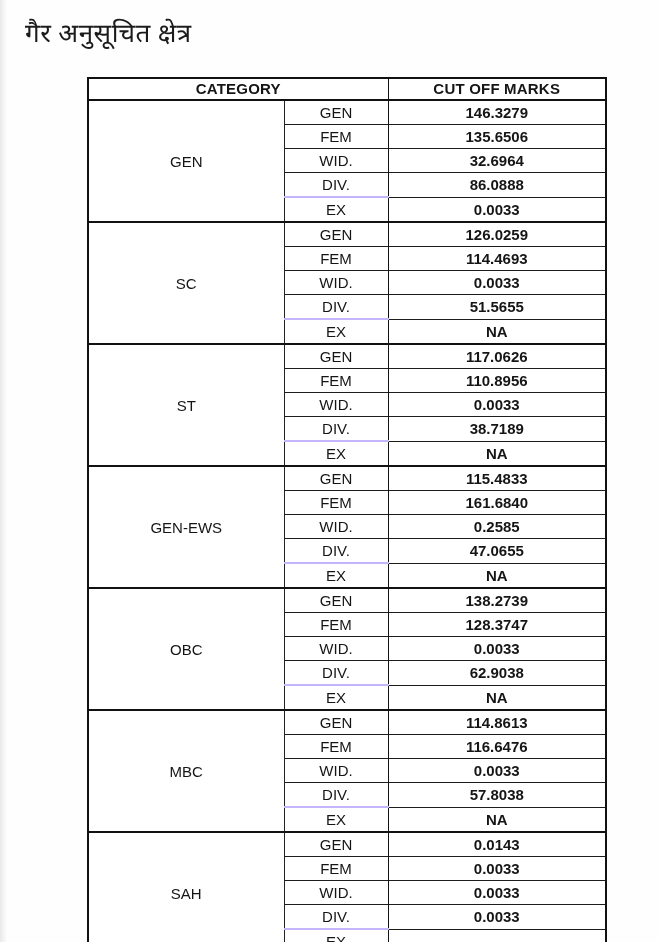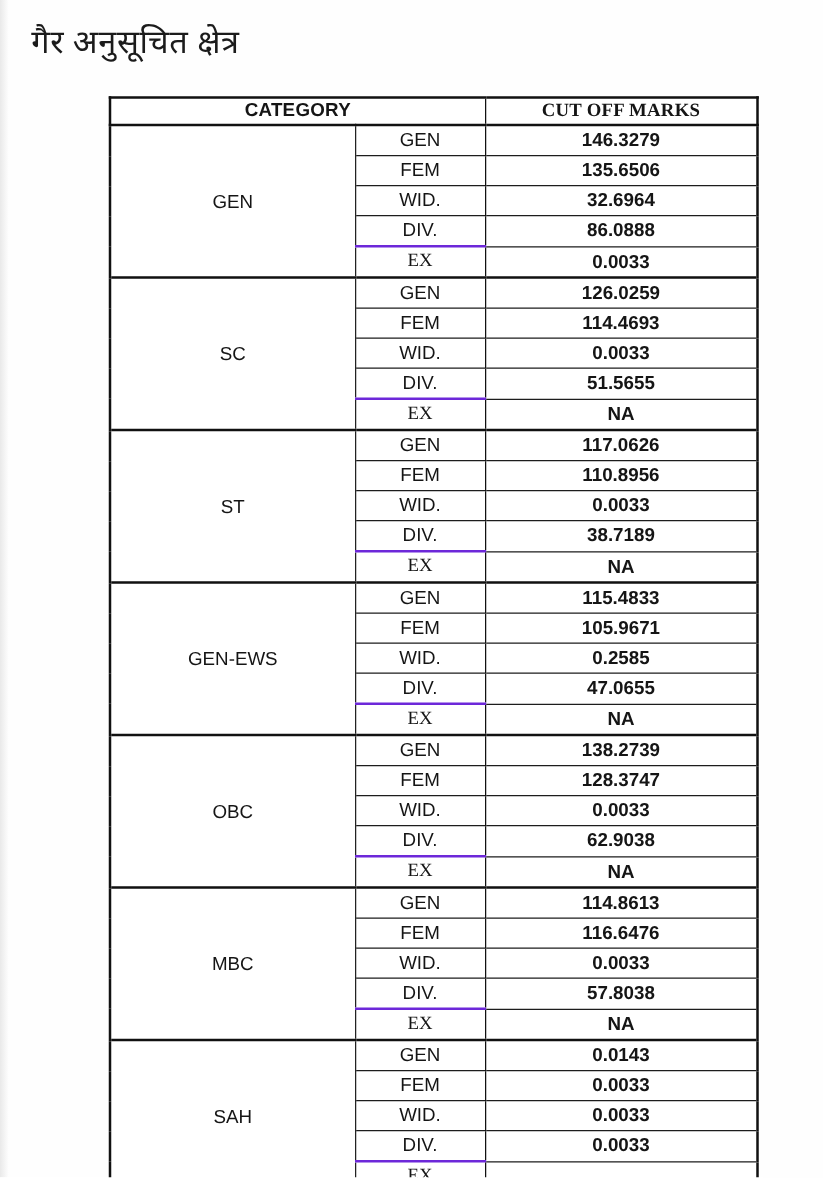--- a/index.html
+++ b/index.html
@@ -62,36 +62,36 @@
   #cutoff-table th {
     font-weight: bold;
     font-size: 15px;
     height: 20px;
     line-height: 20px;
     border-top: 2.5px solid #111;
     border-bottom: 2.5px solid #111;
     letter-spacing: .2px;
   }
   th.h-cat { border-left: 2px solid #111; border-right: 1.5px solid #111; }
-  th.h-val { border-right: 2px solid #111; font-family: Liberation Serif, serif; }
+  th.h-val { border-right: 2px solid #111; }
 
   td.cat-cell {
     border-left: 2px solid #111;
     border-right: 1px solid #222;
   }
   td.sub-cell { border-right: 1.5px solid #111; }
   td.val-cell { border-right: 2px solid #111; font-weight: bold; }
 
   
   tr.r1 td.sub-cell, tr.r2 td.sub-cell, tr.r3 td.sub-cell,
   tr.r1 td.val-cell, tr.r2 td.val-cell, tr.r3 td.val-cell {
     border-top: 1px solid #1c1c1c;
   }
   
-  tr.r4 td.sub-cell { border-top: 2px solid #6d28d9; font-family: Liberation Serif, serif; }
+  tr.r4 td.sub-cell { border-top: 2px solid #c4b5fd; }
   tr.r4 td.val-cell { border-top: 1px solid #1c1c1c; }
 
   
   tr.section-start td { border-top: 2.5px solid #111; }
 </style>
 </head>
 <body>
 
 <div id="page">
   <div id="edge-artifact"></div>
@@ -175,21 +175,21 @@
           <td class="sub-cell">EX</td>
           <td class="val-cell">NA</td>
         </tr>
         <tr class="r0 section-start">
           <td rowspan="5" class="cat-cell">GEN-EWS</td>
           <td class="sub-cell">GEN</td>
           <td class="val-cell">115.4833</td>
         </tr>
         <tr class="r1">
           <td class="sub-cell">FEM</td>
-          <td class="val-cell">105.9671</td>
+          <td class="val-cell">161.6840</td>
         </tr>
         <tr class="r2">
           <td class="sub-cell">WID.</td>
           <td class="val-cell">0.2585</td>
         </tr>
         <tr class="r3">
           <td class="sub-cell">DIV.</td>
           <td class="val-cell">47.0655</td>
         </tr>
         <tr class="r4">

